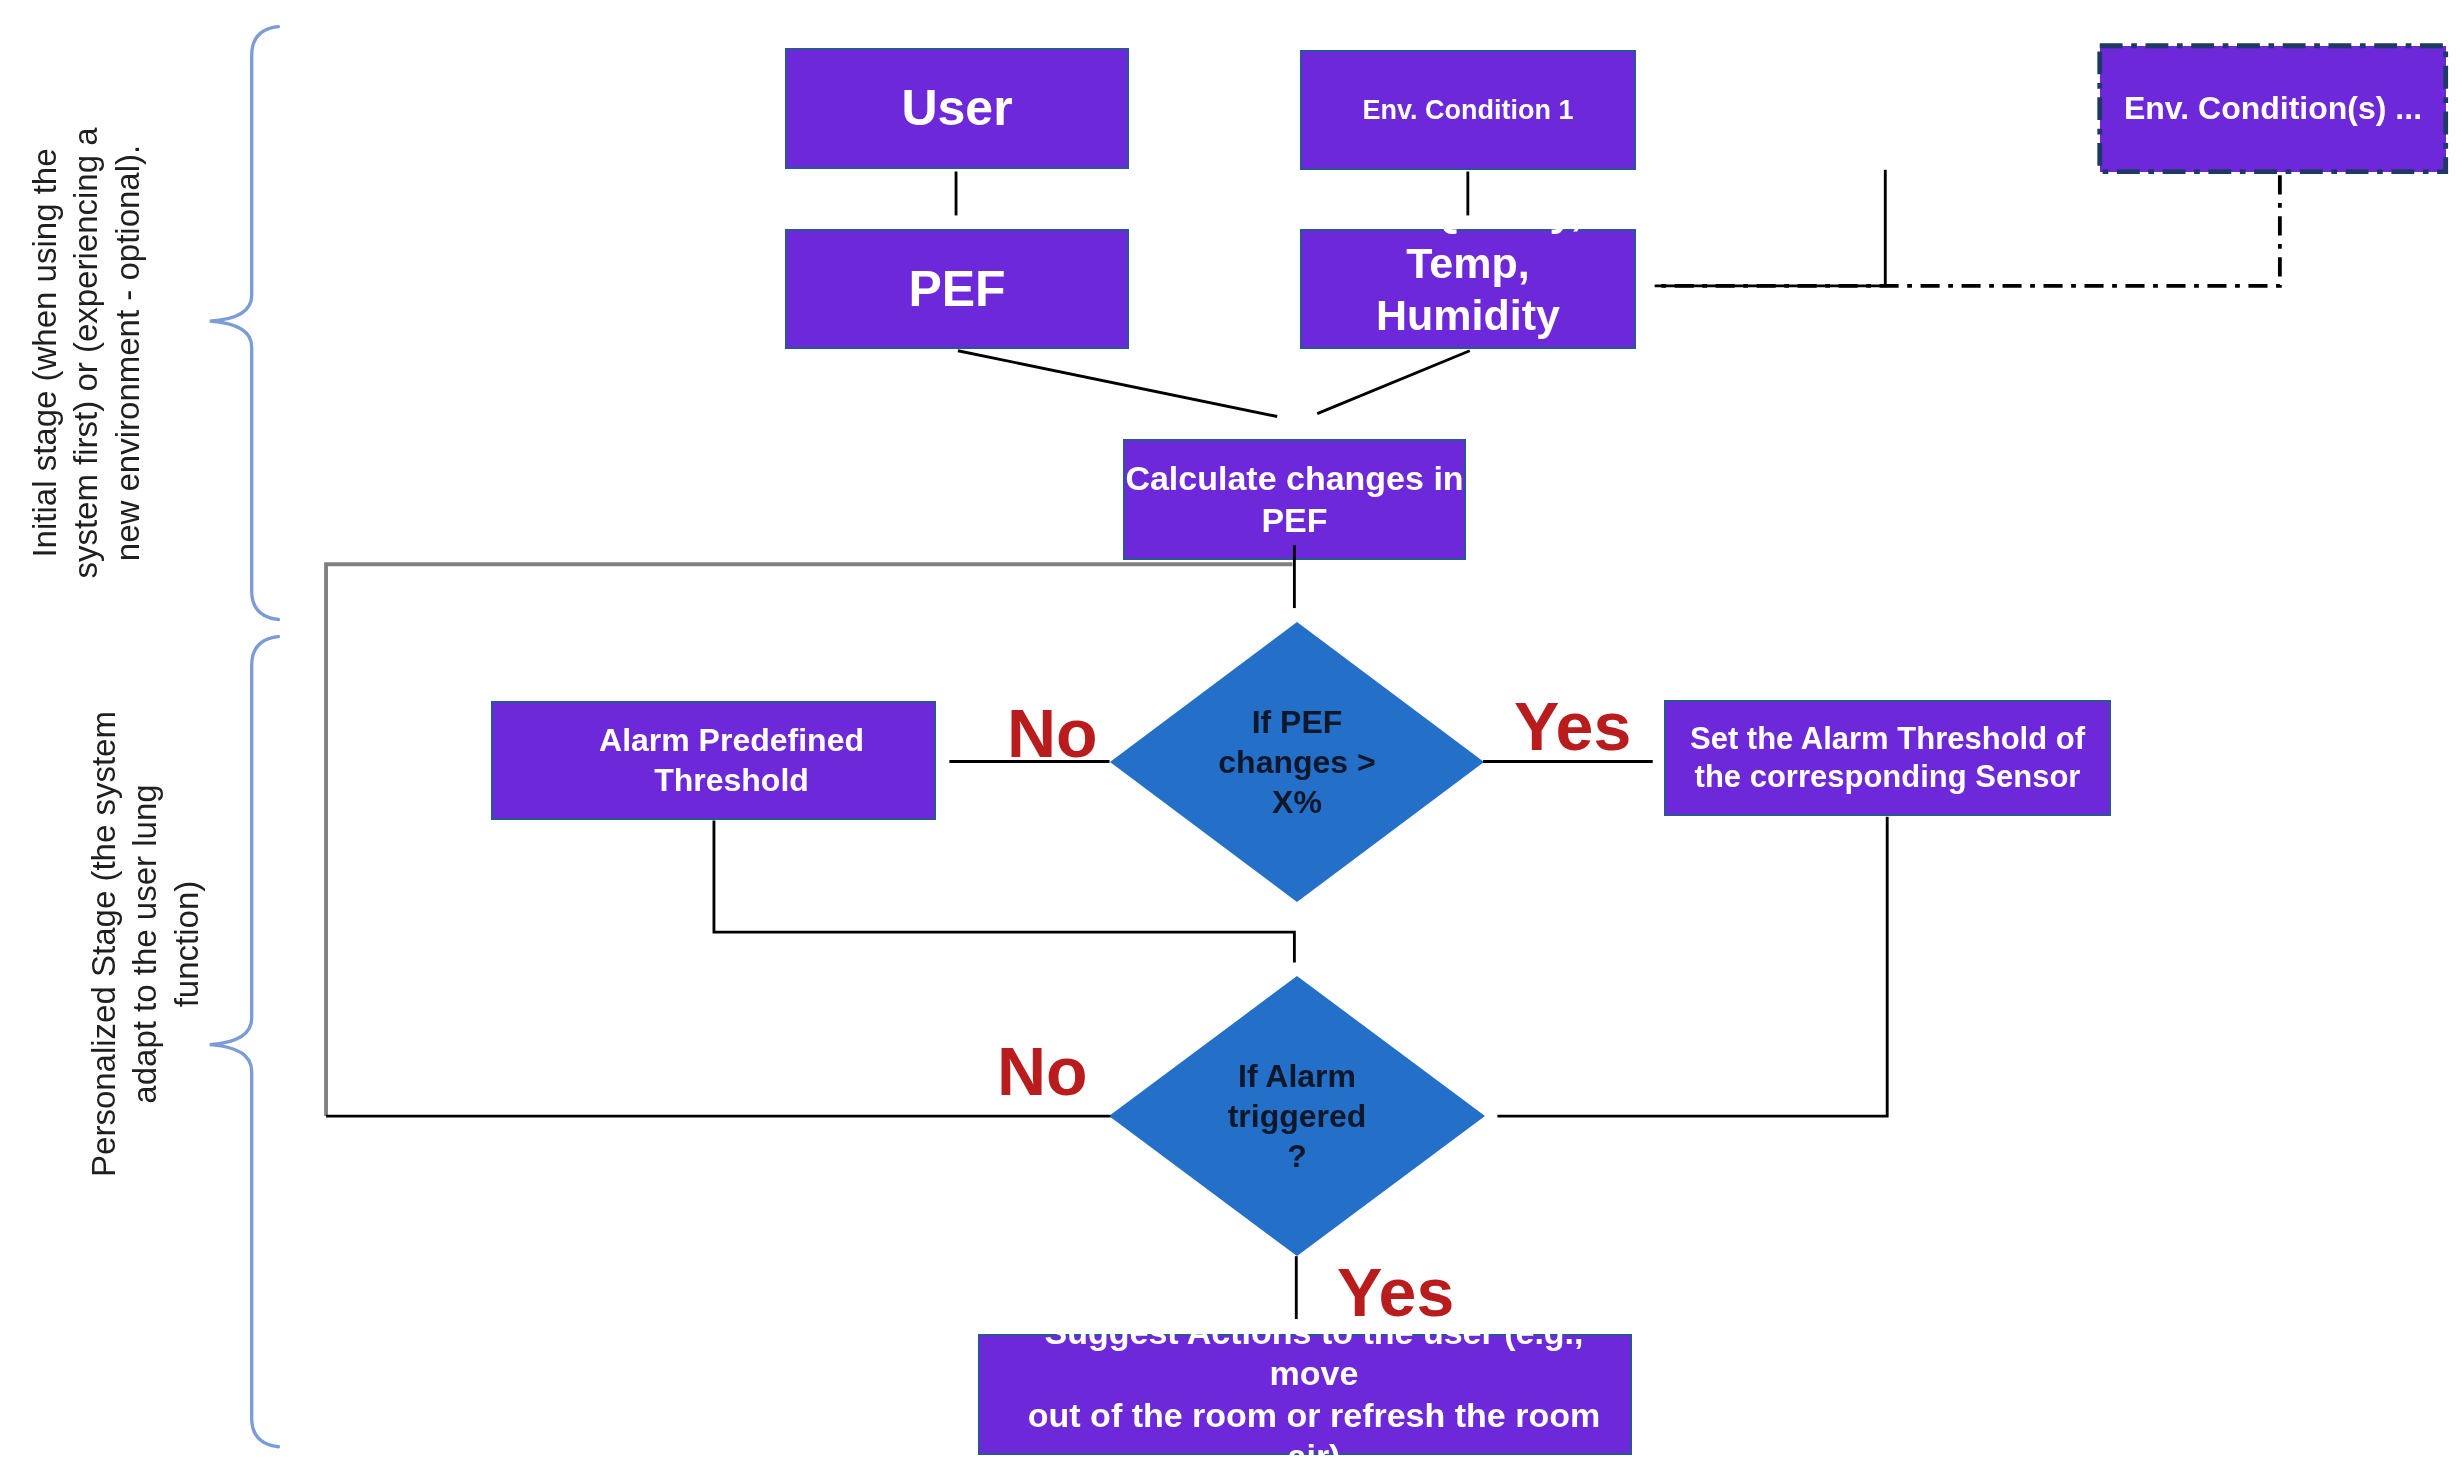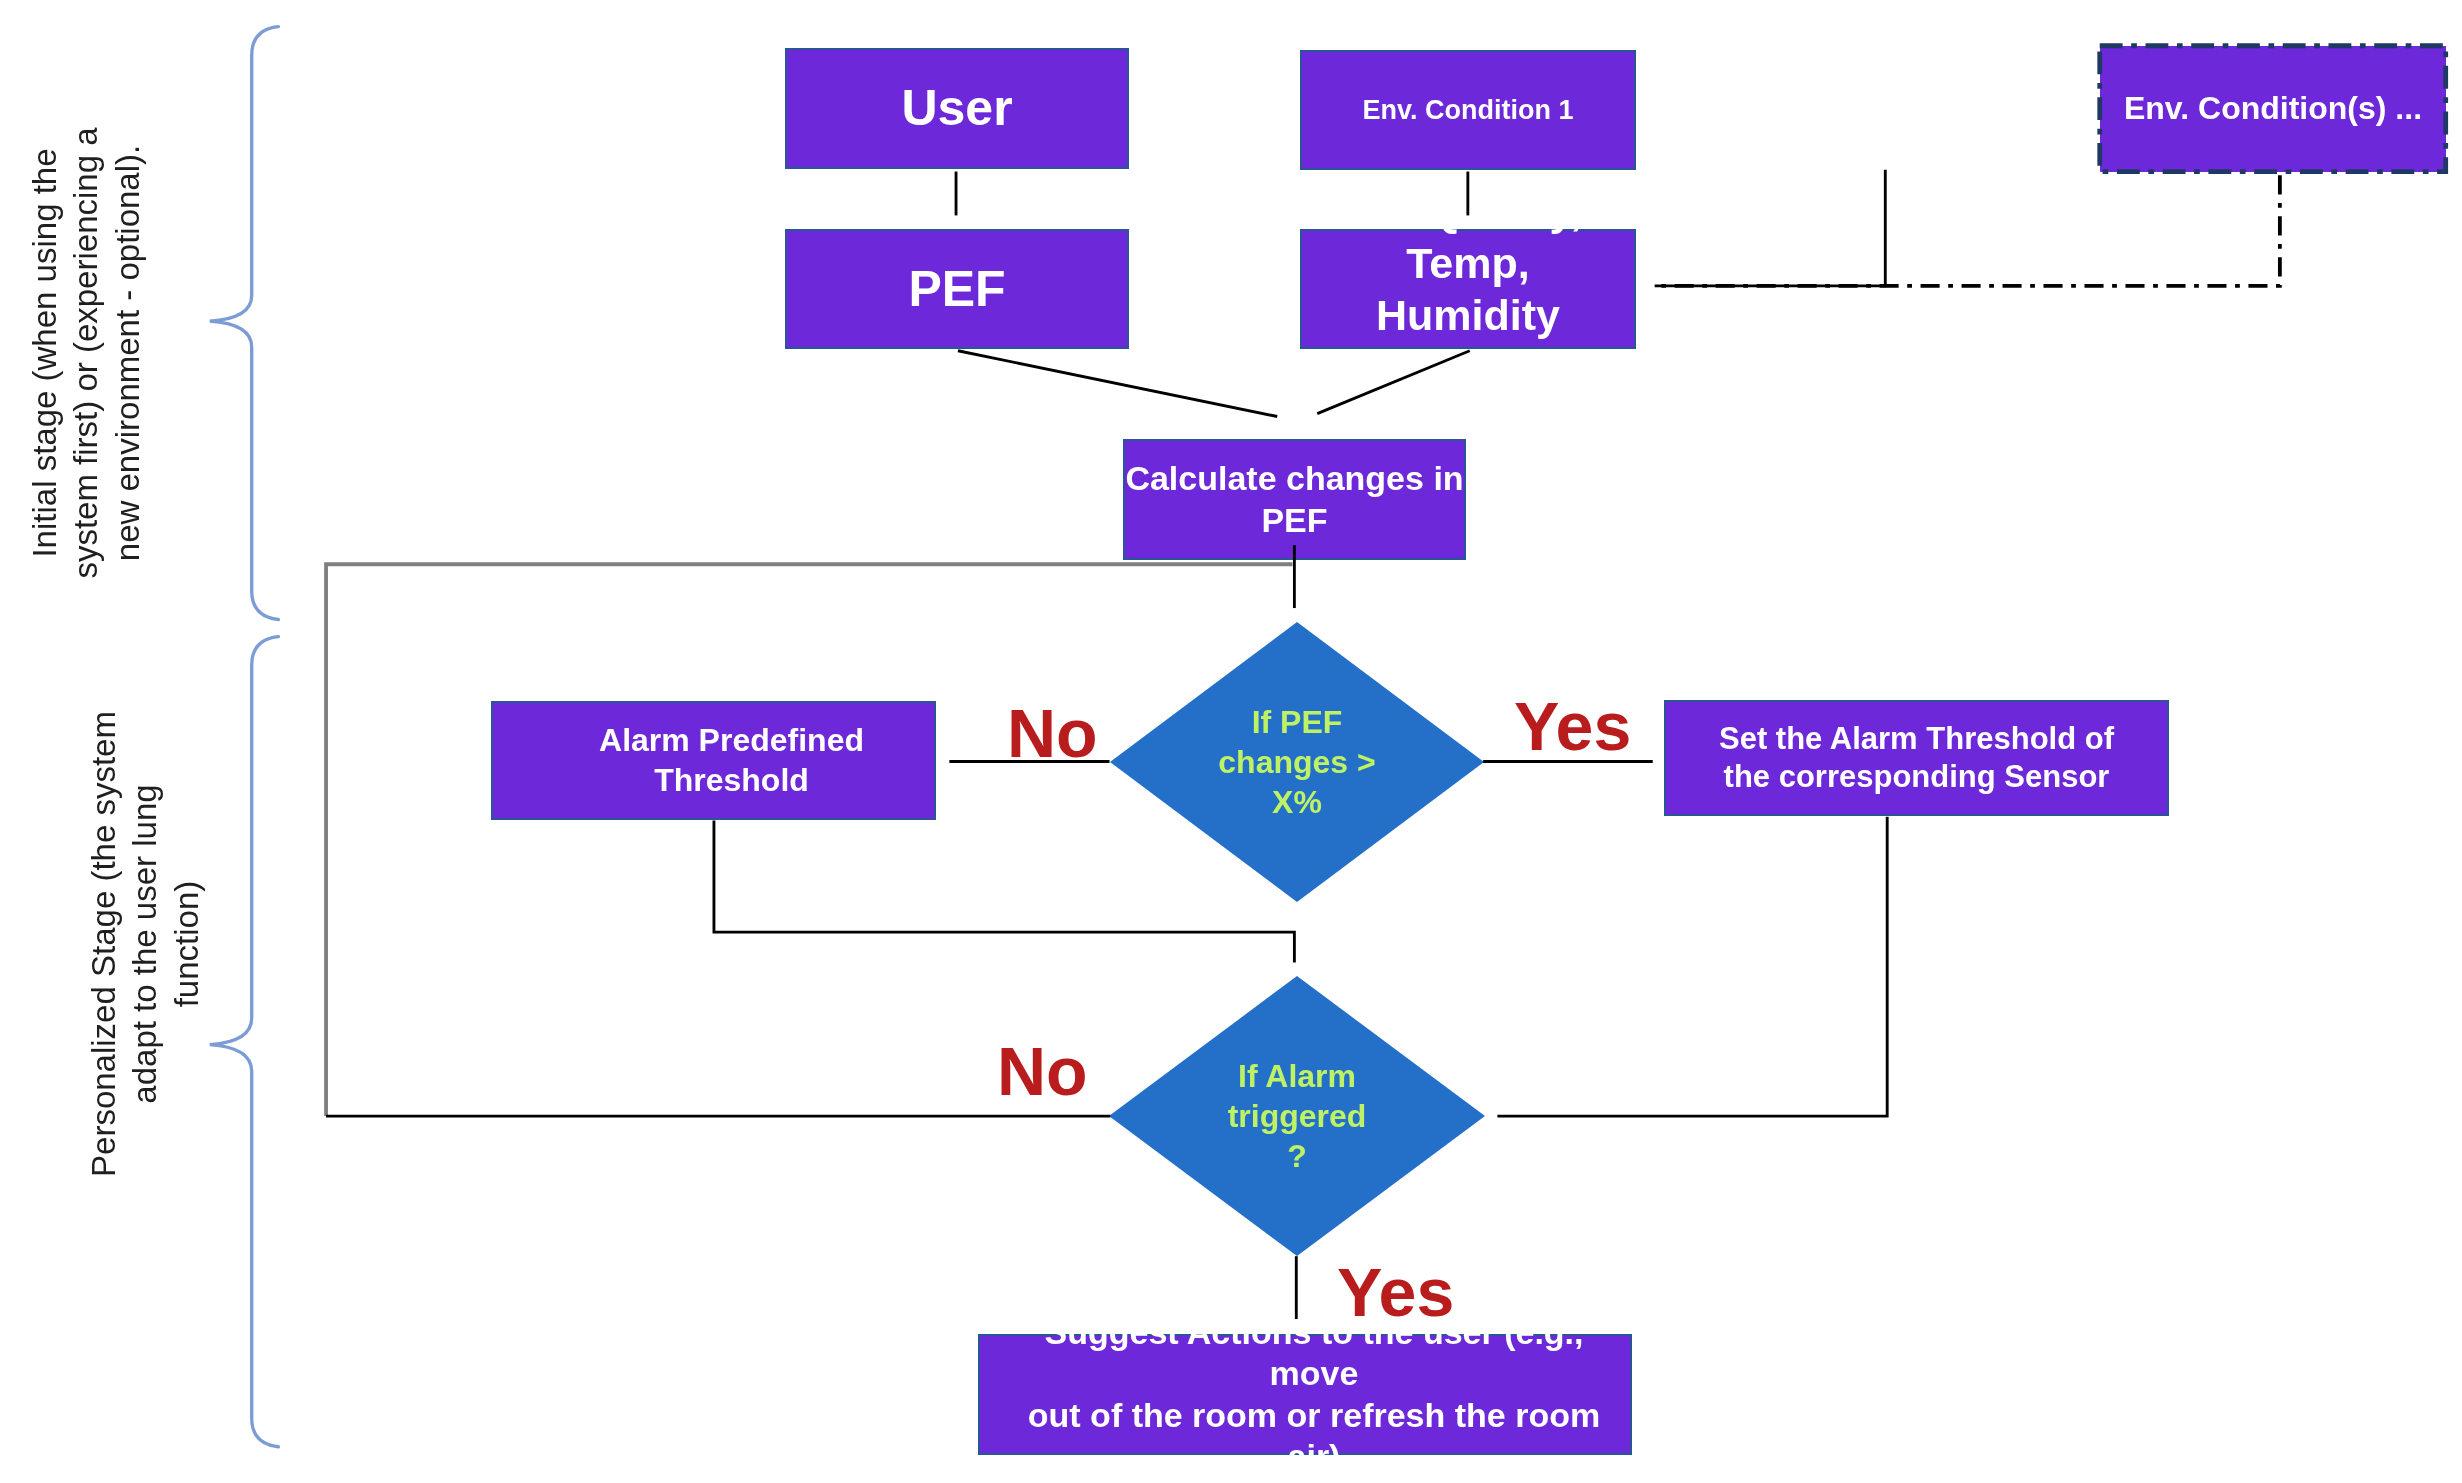--- a/index.html
+++ b/index.html
@@ -21,21 +21,21 @@
     display:flex;align-items:center;justify-content:center;
     text-align:center;
     white-space:pre-line;
     line-height:1.22;
   }
   .node.dashed{border:none;}        
   .diamond{
     position:absolute;
     background:#2470C8;
     clip-path:polygon(50% 0%,100% 50%,50% 100%,0% 50%);
-    color:#bef264;font-weight:700;
+    color:#0f172a;font-weight:700;
     display:flex;align-items:center;justify-content:center;
     text-align:center;white-space:pre-line;line-height:1.25;
   }
   
   .edge-label{
     position:absolute;
     color:#b91c1c;
     font-size:68px;font-weight:600;
     line-height:1;
   }
@@ -85,21 +85,21 @@
   <div class="node" style="left:1123px;top:423px;width:343px;height:121px;font-size:34px;margin-top:16px;">Calculate changes in
 PEF</div>
 
   <div class="diamond" style="left:1110px;top:622px;width:374px;height:280px;font-size:32px;">If PEF
 changes &gt;
 X%</div>
 
   <div class="node" style="left:491px;top:701px;width:445px;height:119px;font-size:32px;padding-left:36px;">Alarm Predefined
 Threshold</div>
 
-  <div class="node" style="left:1664px;top:700px;width:505px;height:116px;font-size:31px;">Set the Alarm Threshold of
+  <div class="node" style="left:1664px;top:700px;width:447px;height:116px;font-size:31px;">Set the Alarm Threshold of
 the corresponding  Sensor</div>
 
   <div class="diamond" style="left:1109px;top:976px;width:376px;height:280px;font-size:32px;">If Alarm
 triggered
 ?</div>
 
   <div class="node" style="left:978px;top:1334px;width:654px;height:121px;font-size:34px;padding-left:18px;">Suggest Actions to the user (e.g., move
 out of the room or refresh the room air)</div>
 
   <div class="edge-label" style="left:1007px;top:699px;">No</div>

